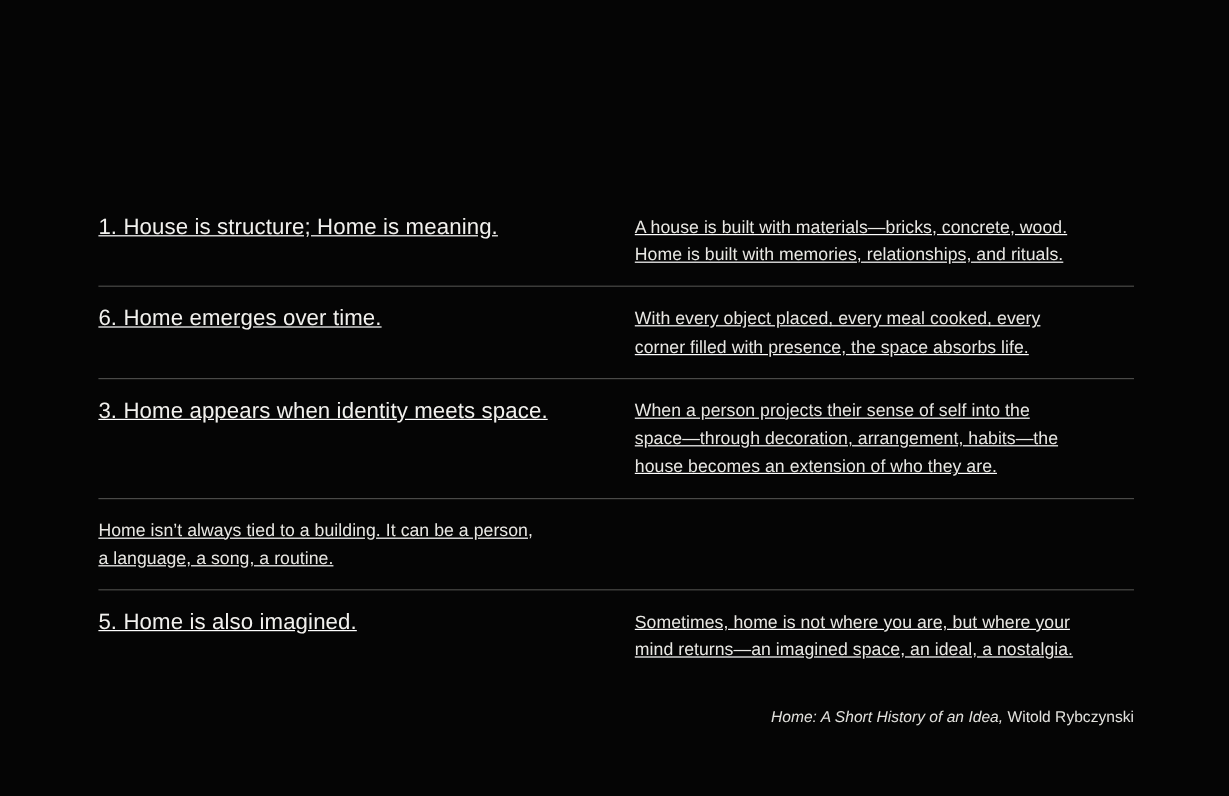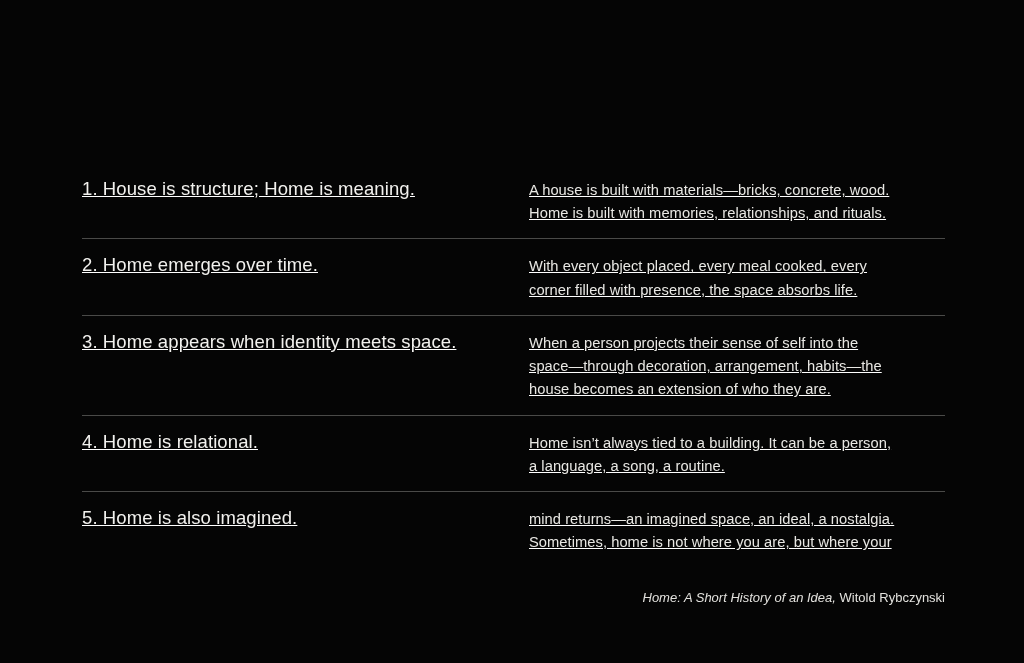--- a/index.html
+++ b/index.html
@@ -91,49 +91,48 @@
 
     <div class="row">
       <div class="row-heading">1. House is structure; Home is meaning.</div>
       <div class="row-body">
         <span class="line">A house is built with materials—bricks, concrete, wood.</span>
         <span class="line">Home is built with memories, relationships, and rituals.</span>
       </div>
     </div>
 
     <div class="row">
-      <div class="row-heading">2. Home emerges over time.</div>
+      <div class="row-heading">6. Home emerges over time.</div>
       <div class="row-body">
         <span class="line">With every object placed, every meal cooked, every</span>
         <span class="line">corner filled with presence, the space absorbs life.</span>
       </div>
     </div>
 
     <div class="row">
       <div class="row-heading">3. Home appears when identity meets space.</div>
       <div class="row-body">
         <span class="line">When a person projects their sense of self into the</span>
         <span class="line">space—through decoration, arrangement, habits—the</span>
         <span class="line">house becomes an extension of who they are.</span>
       </div>
     </div>
 
     <div class="row">
-      <div class="row-heading">4. Home is relational.</div>
       <div class="row-body">
         <span class="line">Home isn’t always tied to a building. It can be a person,</span>
         <span class="line">a language, a song, a routine.</span>
       </div>
     </div>
 
     <div class="row">
       <div class="row-heading">5. Home is also imagined.</div>
       <div class="row-body">
+        <span class="line">Sometimes, home is not where you are, but where your</span>
         <span class="line">mind returns—an imagined space, an ideal, a nostalgia.</span>
-        <span class="line">Sometimes, home is not where you are, but where your</span>
       </div>
     </div>
 
   </div>
 
   <div class="citation">
     <span class="work">Home: A Short History of an Idea,</span>
     <span class="author">Witold Rybczynski</span>
   </div>
 

